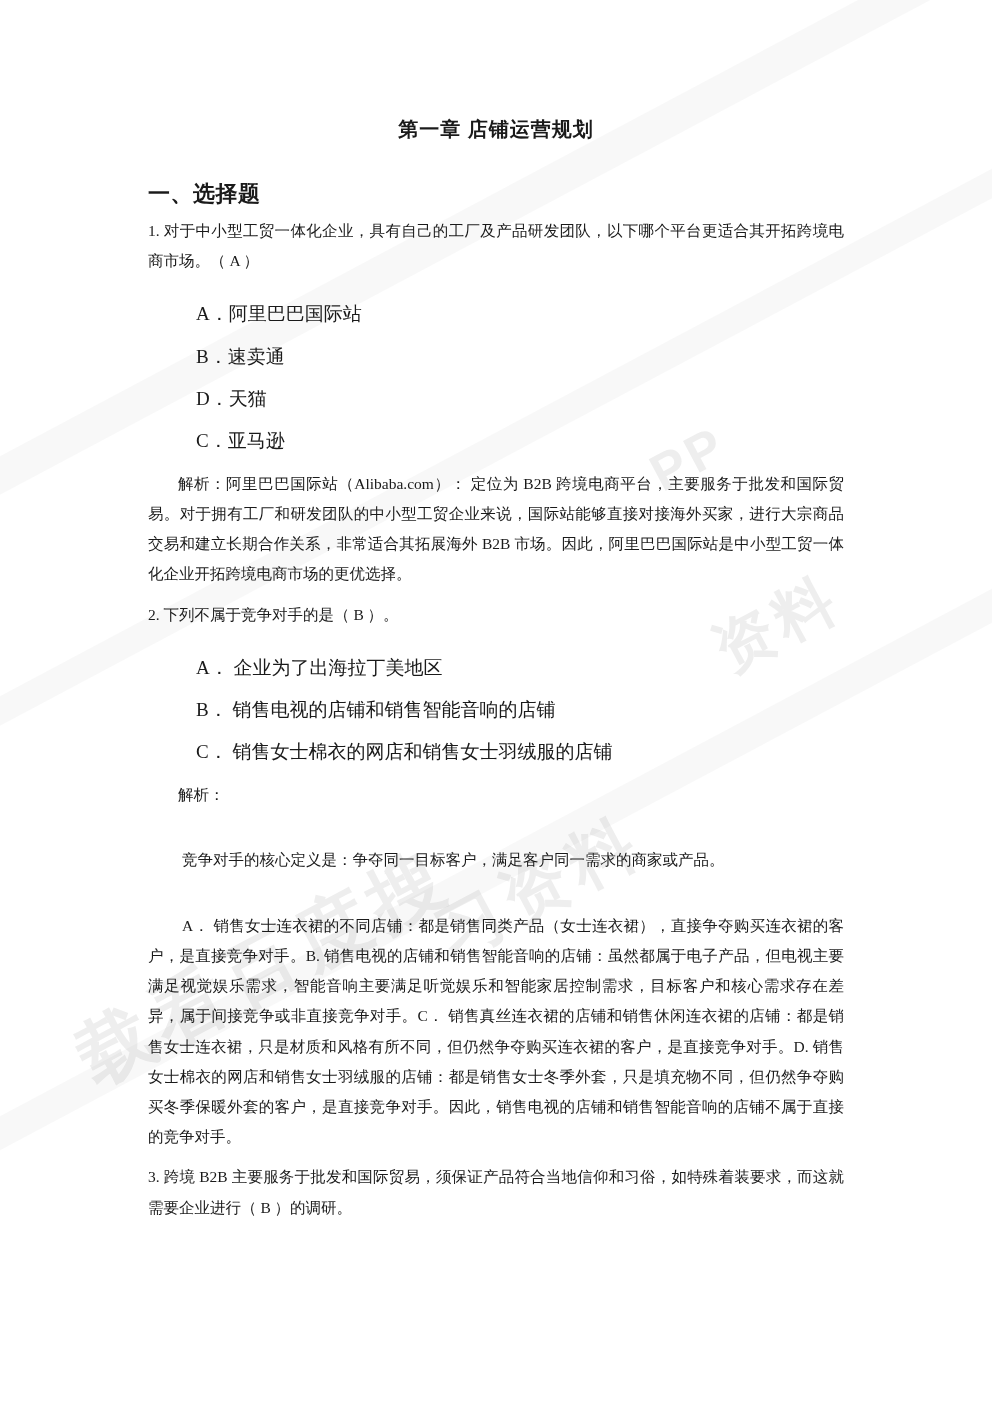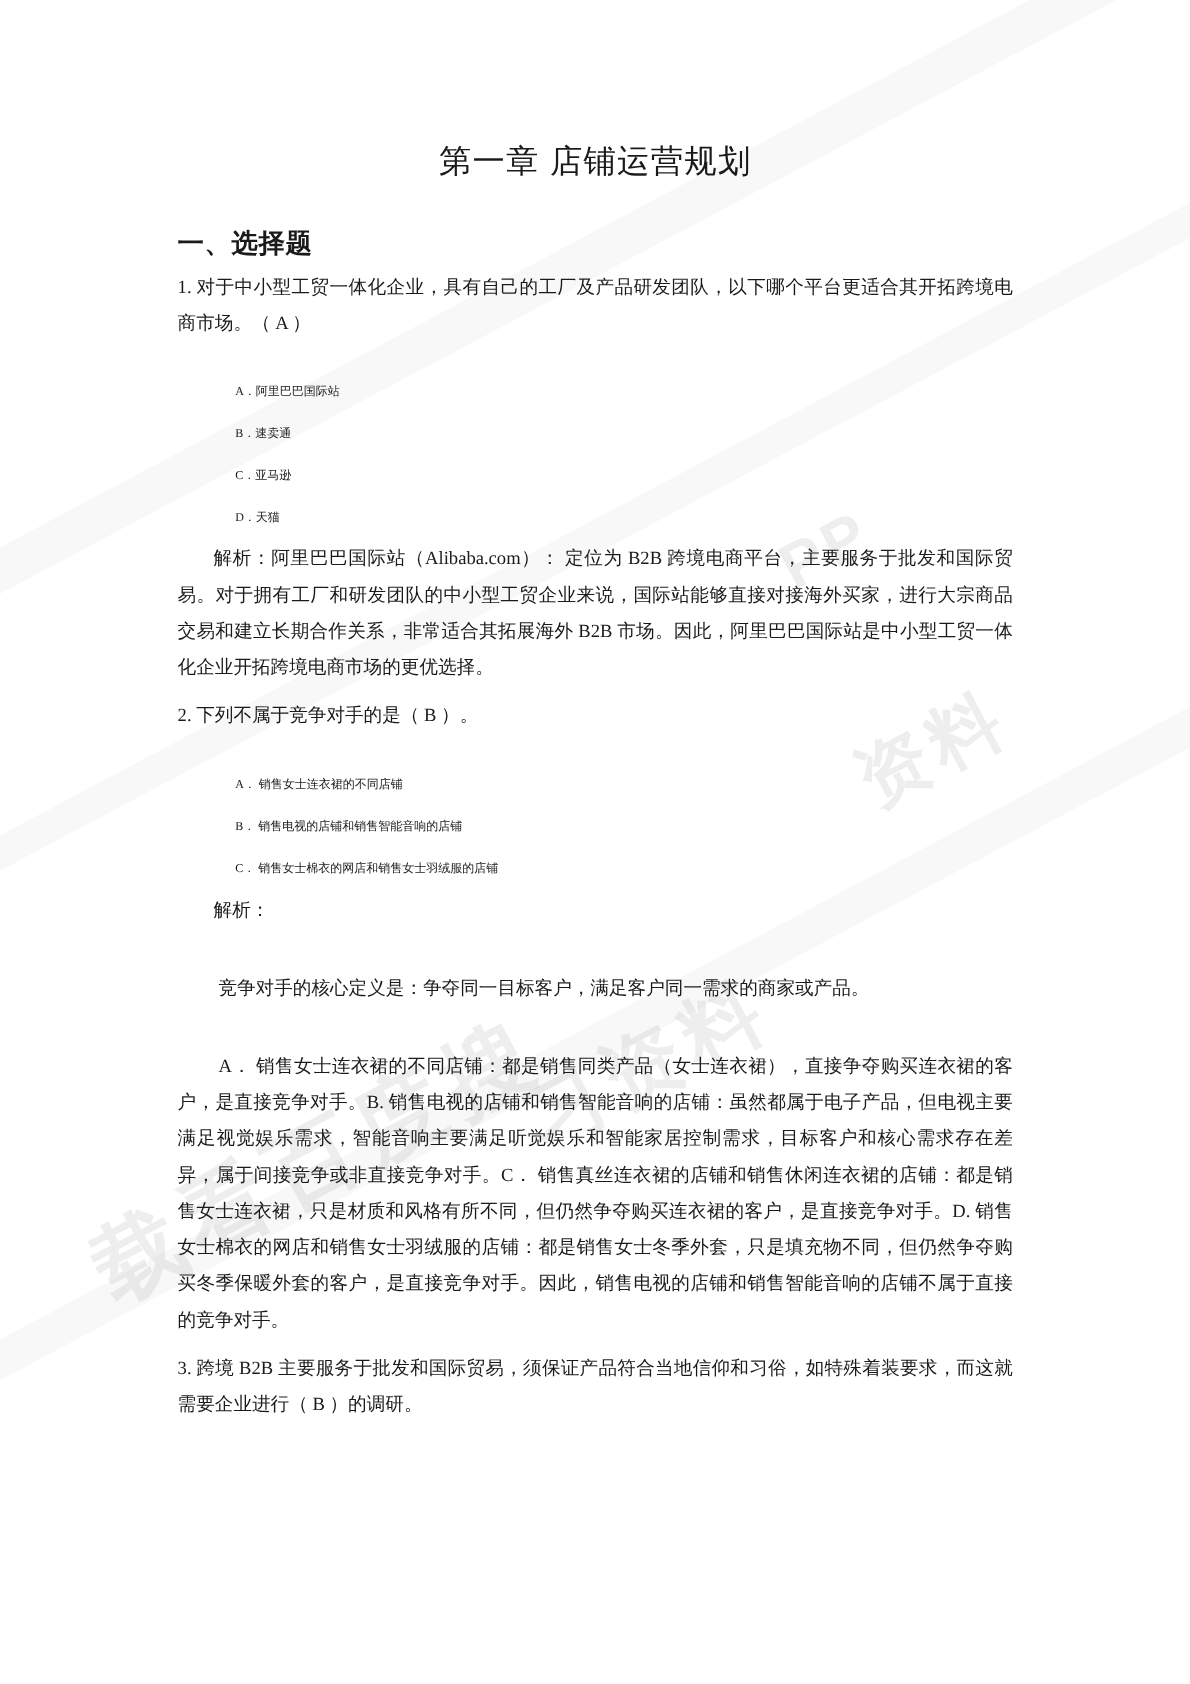--- a/index.html
+++ b/index.html
@@ -23,22 +23,22 @@
     box-sizing: border-box;
   }
   .content {
     position: relative;
     z-index: 2;
     padding: 96px 148px 40px 148px;
     box-sizing: border-box;
   }
   .doc-title {
     text-align: center;
-    font-size: 27px;
-    font-weight: normal;
+    font-size: 20px;
+    font-weight: bold;
     letter-spacing: 1px;
     margin: 20px 0 36px 0;
     font-family: "Liberation Sans", "DejaVu Sans", sans-serif;
   }
   .section-title {
     font-size: 22px;
     font-weight: bold;
     margin: 0 0 7px 0;
     font-family: "Liberation Sans", "DejaVu Sans", sans-serif;
     letter-spacing: 0.5px;
@@ -47,23 +47,23 @@
     margin-bottom: 6px;
   }
   .q-stem {
     font-size: 15.5px;
     line-height: 1.95;
     text-align: justify;
     text-indent: 0;
     margin: 0 0 8px 0;
   }
   .opt {
-    font-size: 10px;
+    font-size: 19px;
     line-height: 1.9;
-    margin: 16px 0 6px 0;
+    margin: 4px 0 6px 0;
     padding-left: 48px;
   }
   .analysis {
     font-size: 15.5px;
     line-height: 1.95;
     text-align: justify;
     margin: 10px 0 10px 0;
   }
   .analysis.indent {
     text-indent: 30px;
@@ -127,32 +127,32 @@
     <h2 class="section-title">一、选择题</h2>
 
     <div class="q-block">
       <p class="q-stem">
         <span>1.</span>
         <span>对于中小型工贸一体化企业，具有自己的工厂及产品研发团队，以下哪个平台更适合其开拓跨境电商市场。（ A ）</span>
       </p>
       <div class="spacer-sm"></div>
       <p class="opt">A．阿里巴巴国际站</p>
       <p class="opt">B．速卖通</p>
+      <p class="opt">D．天猫</p>
       <p class="opt">C．亚马逊</p>
-      <p class="opt">D．天猫</p>
       <p class="analysis indent">解析：阿里巴巴国际站（Alibaba.com）： 定位为 B2B 跨境电商平台，主要服务于批发和国际贸易。对于拥有工厂和研发团队的中小型工贸企业来说，国际站能够直接对接海外买家，进行大宗商品交易和建立长期合作关系，非常适合其拓展海外 B2B 市场。因此，阿里巴巴国际站是中小型工贸一体化企业开拓跨境电商市场的更优选择。</p>
     </div>
 
     <div class="q-block">
       <p class="q-stem">
         <span>2.</span>
         <span>下列不属于竞争对手的是（ B ）。</span>
       </p>
       <div class="spacer-sm"></div>
-      <p class="opt">A． 销售女士连衣裙的不同店铺</p>
+      <p class="opt">A． 企业为了出海拉丁美地区</p>
       <p class="opt">B． 销售电视的店铺和销售智能音响的店铺</p>
       <p class="opt">C． 销售女士棉衣的网店和销售女士羽绒服的店铺</p>
       <p class="analysis indent">解析：</p>
       <p class="analysis indent2">竞争对手的核心定义是：争夺同一目标客户，满足客户同一需求的商家或产品。</p>
       <p class="analysis indent2">A． 销售女士连衣裙的不同店铺：都是销售同类产品（女士连衣裙），直接争夺购买连衣裙的客户，是直接竞争对手。B. 销售电视的店铺和销售智能音响的店铺：虽然都属于电子产品，但电视主要满足视觉娱乐需求，智能音响主要满足听觉娱乐和智能家居控制需求，目标客户和核心需求存在差异，属于间接竞争或非直接竞争对手。C． 销售真丝连衣裙的店铺和销售休闲连衣裙的店铺：都是销售女士连衣裙，只是材质和风格有所不同，但仍然争夺购买连衣裙的客户，是直接竞争对手。D. 销售女士棉衣的网店和销售女士羽绒服的店铺：都是销售女士冬季外套，只是填充物不同，但仍然争夺购买冬季保暖外套的客户，是直接竞争对手。因此，销售电视的店铺和销售智能音响的店铺不属于直接的竞争对手。</p>
     </div>
 
     <div class="q-block">
       <p class="q-stem">
         <span>3.</span>

